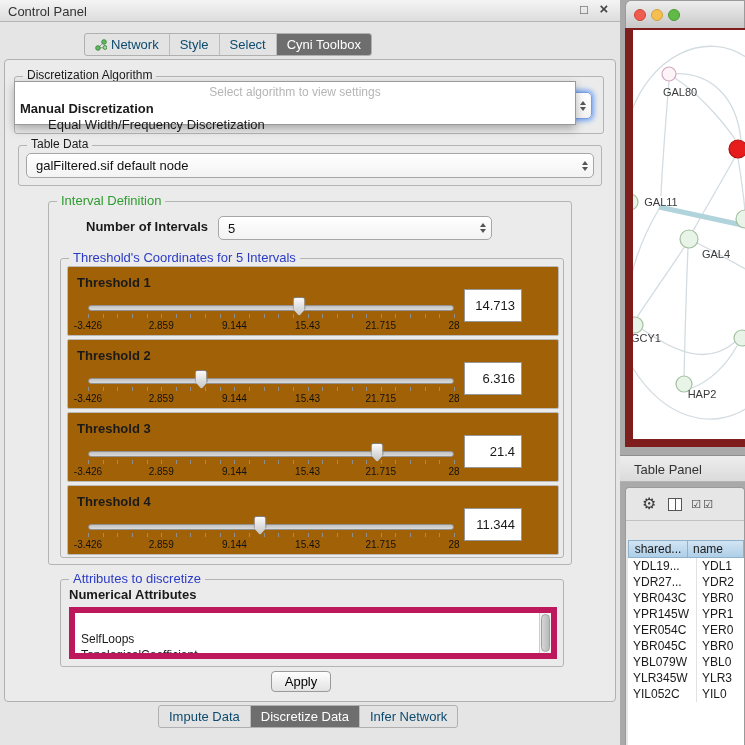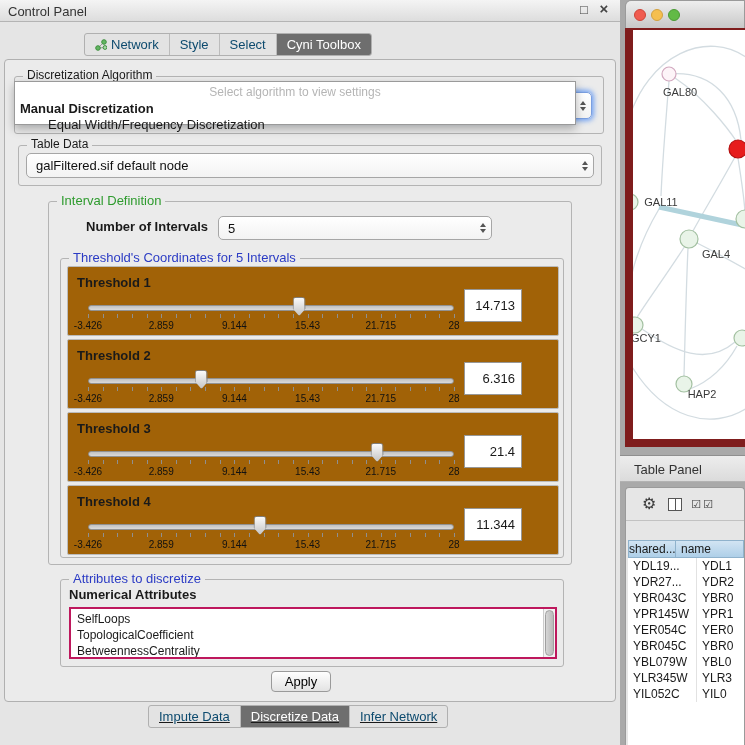--- a/index.html
+++ b/index.html
@@ -11,21 +11,21 @@
   .cp-titlebar { position:absolute; left:0; top:0; width:620px; height:22px;
                  background:linear-gradient(#f4f4f4,#dddddd); border-bottom:1px solid #b4b4b4; }
   .cp-title { position:absolute; left:8px; top:4px; font-size:13px; color:#333; }
   .win-btn { position:absolute; top:2px; font-size:13px; color:#444; width:16px; text-align:center; cursor:default; }
   .btn-min { right:28px; }
   .btn-close { right:8px; font-weight:bold; font-size:15px; top:0px; }
 
   .tabstrip { position:absolute; display:flex; align-items:stretch; height:23px;
               border:1px solid #b0b0b0; background:#e3e3e3; border-radius:3px; overflow:hidden; }
   .top-tabs { left:84px; top:33px; }
-  .bottom-tabs { left:148px; top:705px;text-decoration:underline; }
+  .bottom-tabs { left:158px; top:705px; }
   .tab { display:flex; align-items:center; gap:4px; padding:0 10px; font-size:13px; color:#0c4a6e;
          border-right:1px solid #bcbcbc; white-space:nowrap; }
   .tab:last-child { border-right:none; }
   .tab.selected { background:#6e6e6e; color:#fff; }
   .net-tab-icon { display:inline-flex; }
 
   .cp-main { position:absolute; left:4px; top:59px; width:612px; height:643px;
              border:1px solid #b0b0b0; border-radius:4px; background:#ebebeb; }
 
   .group { position:absolute; border:1px solid #b4b4b4; border-radius:3px; }
@@ -75,21 +75,21 @@
                background:repeating-linear-gradient(90deg,#8f8f8f 0 1px,transparent 1px 14.64px); }
   .thr-ticklabels { position:absolute; left:0; top:25px; width:366px; height:12px; font-size:10px; color:#111; }
   .tick-label { position:absolute; transform:translateX(-50%); white-space:nowrap; }
   .thr-value { position:absolute; right:36px; top:22px; width:58px; height:33px; background:#fff;
                border:1px solid #979797; font-size:13px; display:flex; align-items:center;
                justify-content:flex-end; padding-right:6px; }
 
   .attrs-group { left:60px; top:579px; width:504px; height:88px; }
   .attrs-title { position:absolute; left:8px; top:7px; font-size:13px; font-weight:bold; }
   .attr-list { position:absolute; left:8px; top:27px; width:488px; height:52px; background:#fff;
-               border:2px solid #be185d; overflow:hidden; padding:2px 0 0 6px; }
+               border:6px solid #be185d; overflow:hidden; padding:18px 0 0 6px; }
   .attr-item { font-size:12px; line-height:16px; }
   .attr-scrollbar { position:absolute; right:0; top:0; width:12px; height:100%;
                     background:#f2f2f2; border-left:1px solid #ccc; }
   .attr-scroll-thumb { position:absolute; left:1px; top:1px; width:9px; height:calc(100% - 2px);
                        background:linear-gradient(90deg,#d6d6d6,#b9b9b9); border:1px solid #a0a0a0; border-radius:5px; }
 
   .apply-btn { position:absolute; left:271px; top:671px; width:60px; height:21px;
                background:linear-gradient(#fefefe,#e3e3e3); border:1px solid #9a9a9a; border-radius:4px;
                font-size:13px; font-family:"Liberation Sans",sans-serif; }
 
@@ -117,21 +117,21 @@
   .tw-toolbar { position:absolute; left:0; top:0; width:100%; height:33px; display:flex; align-items:center;
                 border-bottom:1px solid #c2c2c2; }
   .gear-ic { margin-left:16px; font-size:16px; color:#3c3c3c; line-height:1; }
   .columns-ic { margin-left:12px; width:14px; height:13px; border:1px solid #555; background:#fff; position:relative; }
   .columns-ic::after { content:""; position:absolute; left:6px; top:0; width:1px; height:100%; background:#555; }
   .check-ic { margin-left:9px; font-size:11px; color:#333; line-height:1; }
   .check-ic + .check-ic { margin-left:2px; }
   .tw-headerrow { position:absolute; left:2px; top:52px; right:0; height:18px; display:flex; }
   .tw-th { background:linear-gradient(#d2e4f3,#aecfe8); border:1px solid #8fb2cc; font-size:12px;
            line-height:16px; text-align:center; overflow:hidden; white-space:nowrap; }
-  .tw-th1 { width:48px; }
+  .tw-th1 { width:60px; }
   .tw-th2 { flex:1; border-left:none; text-align:left; padding-left:5px; }
   .tw-body { position:absolute; left:2px; top:70px; right:0; bottom:0; background:#fff; overflow:hidden; }
   .tw-row { height:16px; display:flex; font-size:12px; line-height:16px; }
   .tw-c1 { width:68px; padding-left:5px; overflow:hidden; white-space:nowrap; }
   .tw-c2 { flex:1; padding-left:5px; border-left:1px solid #e2e2e2; overflow:hidden; white-space:nowrap; }
 </style>
 </head>
 <body>
 
 <div class="control-panel">

